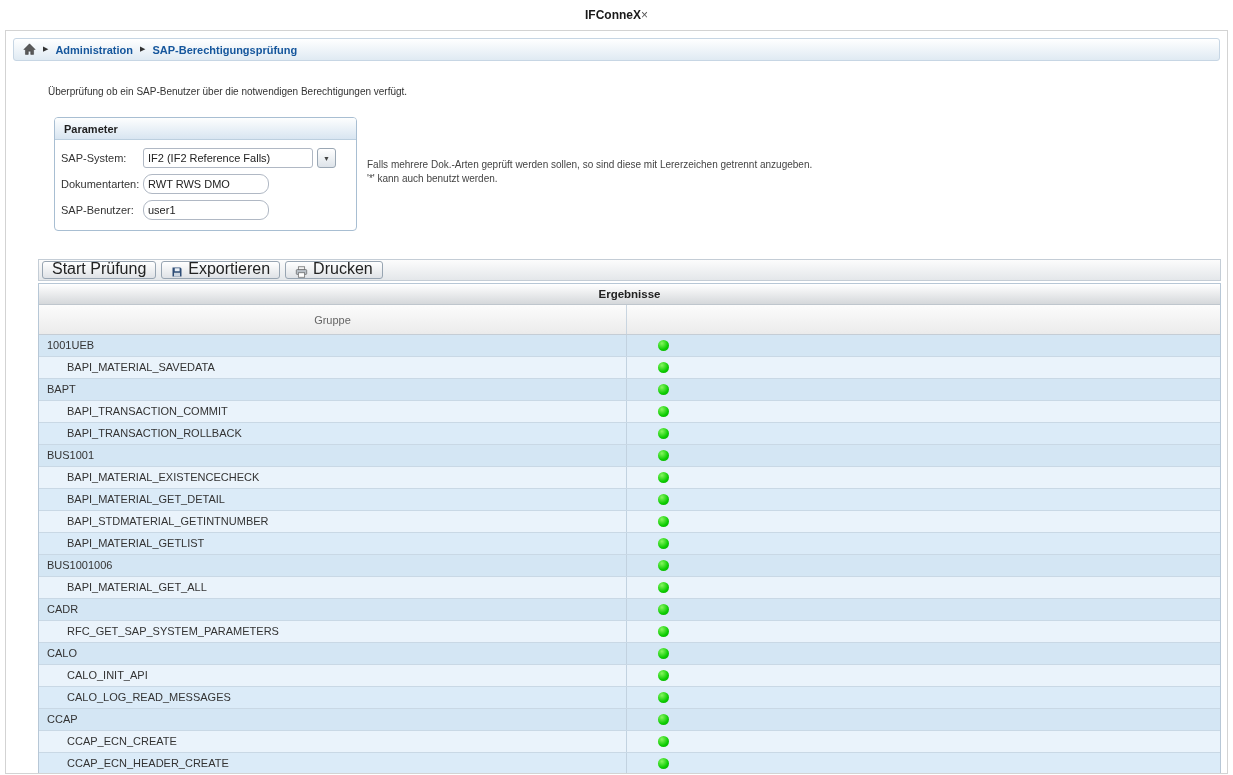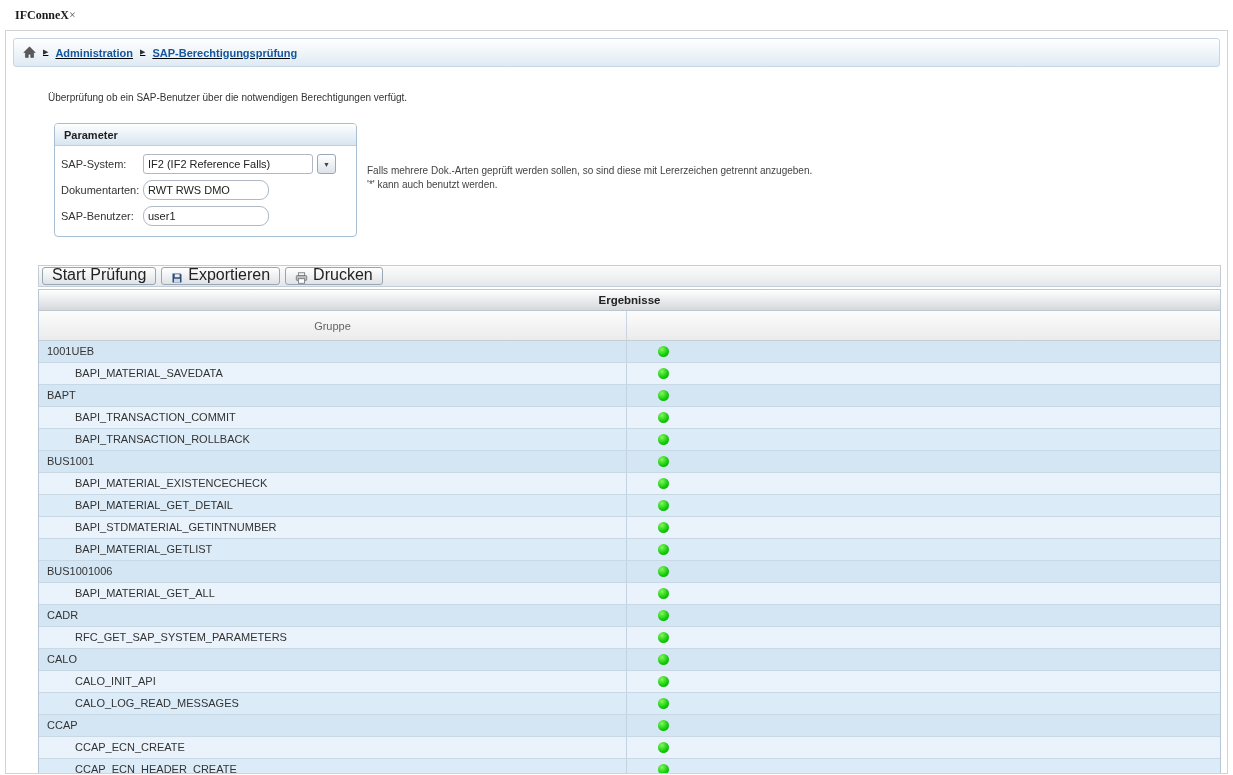--- a/index.html
+++ b/index.html
@@ -1,30 +1,30 @@
 <!DOCTYPE html>
 <html style="--status-green: #0ccc02;"><head>
 <meta charset="utf-8">
 <style>
   * { margin:0; padding:0; box-sizing:border-box; }
   html, body { width:1233px; height:775px; overflow:hidden; background:#fff;
     font-family:"Liberation Sans", sans-serif; }
   :root { --status-green:#0ccc02; }
 
   
-  .titlebar { height:30px; display:flex; align-items:center; justify-content:flex-start; padding:0 15px;font-family:Liberation Serif, serif; }
+  .titlebar { height:30px; display:flex; align-items:center; justify-content:center; padding:0 15px; }
   .app-title { font-size:12px; font-weight:bold; color:#1a1a1a; }
   .close-x { font-size:12px; color:#555; cursor:pointer; line-height:1; }
 
   
   .main-panel { margin:0 5px; height:744px; border:1px solid #d3d3d3; background:#fff; overflow:hidden; }
 
   
-  .breadcrumb { margin:7px 7px 0 7px; height:29px; border:1px solid #c7d6e4; border-radius:3px;
-    background:linear-gradient(#ffffff,#dfeaf3); display:flex; align-items:center; padding:0 9px; gap:7px; font-size:11px;text-decoration:underline; }
+  .breadcrumb { margin:7px 7px 0 7px; height:23px; border:1px solid #c7d6e4; border-radius:3px;
+    background:linear-gradient(#ffffff,#dfeaf3); display:flex; align-items:center; padding:0 9px; gap:7px; font-size:11px; }
   .crumb-link { color:#15569c; font-weight:bold; text-decoration:none; cursor:pointer; }
   .crumb-sep { font-size:7px; color:#333; transform:translateY(-1px); }
   .home-ic { display:inline-flex; cursor:pointer; }
 
   
   .description { margin:25px 0 0 42px; font-size:10px; color:#333; }
 
   
   .param-area { display:flex; align-items:flex-start; margin:20px 0 0 48px; }
   .param-panel { width:303px; border:1px solid #a8bed2; border-radius:4px; background:#fff; }
@@ -61,21 +61,21 @@
   .col-gruppe { width:588px; border-right:1px solid #c9d5e0; font-size:11px; color:#666;
     display:flex; align-items:center; justify-content:center; }
   .col-status { flex:1; }
 
   .trow { height:22px; display:flex; border-bottom:1px solid #c9d8e5; }
   .trow.group  { background:#d4e6f4; }
   .trow.item-a { background:#eaf3fb; }
   .trow.item-b { background:#dbebf8; }
   .cell-label { width:588px; border-right:1px solid #c2d2e0; font-size:11px; color:#333;
     line-height:21px; padding-left:8px; white-space:nowrap; overflow:hidden; }
-  .cell-label.indent { padding-left:36px; }
+  .cell-label.indent { padding-left:28px; }
   .cell-status { flex:1; display:flex; align-items:center; padding-left:31px; }
   .dot { width:11px; height:11px; border-radius:50%;
     background:radial-gradient(circle at 35% 30%, #86f65e 0%, var(--status-green) 60%, #0aa502 100%); }
 </style>
 </head>
 <body>
 
 <div class="titlebar">
   <span class="app-title">IFConneX</span>
   <span class="close-x">×</span>

